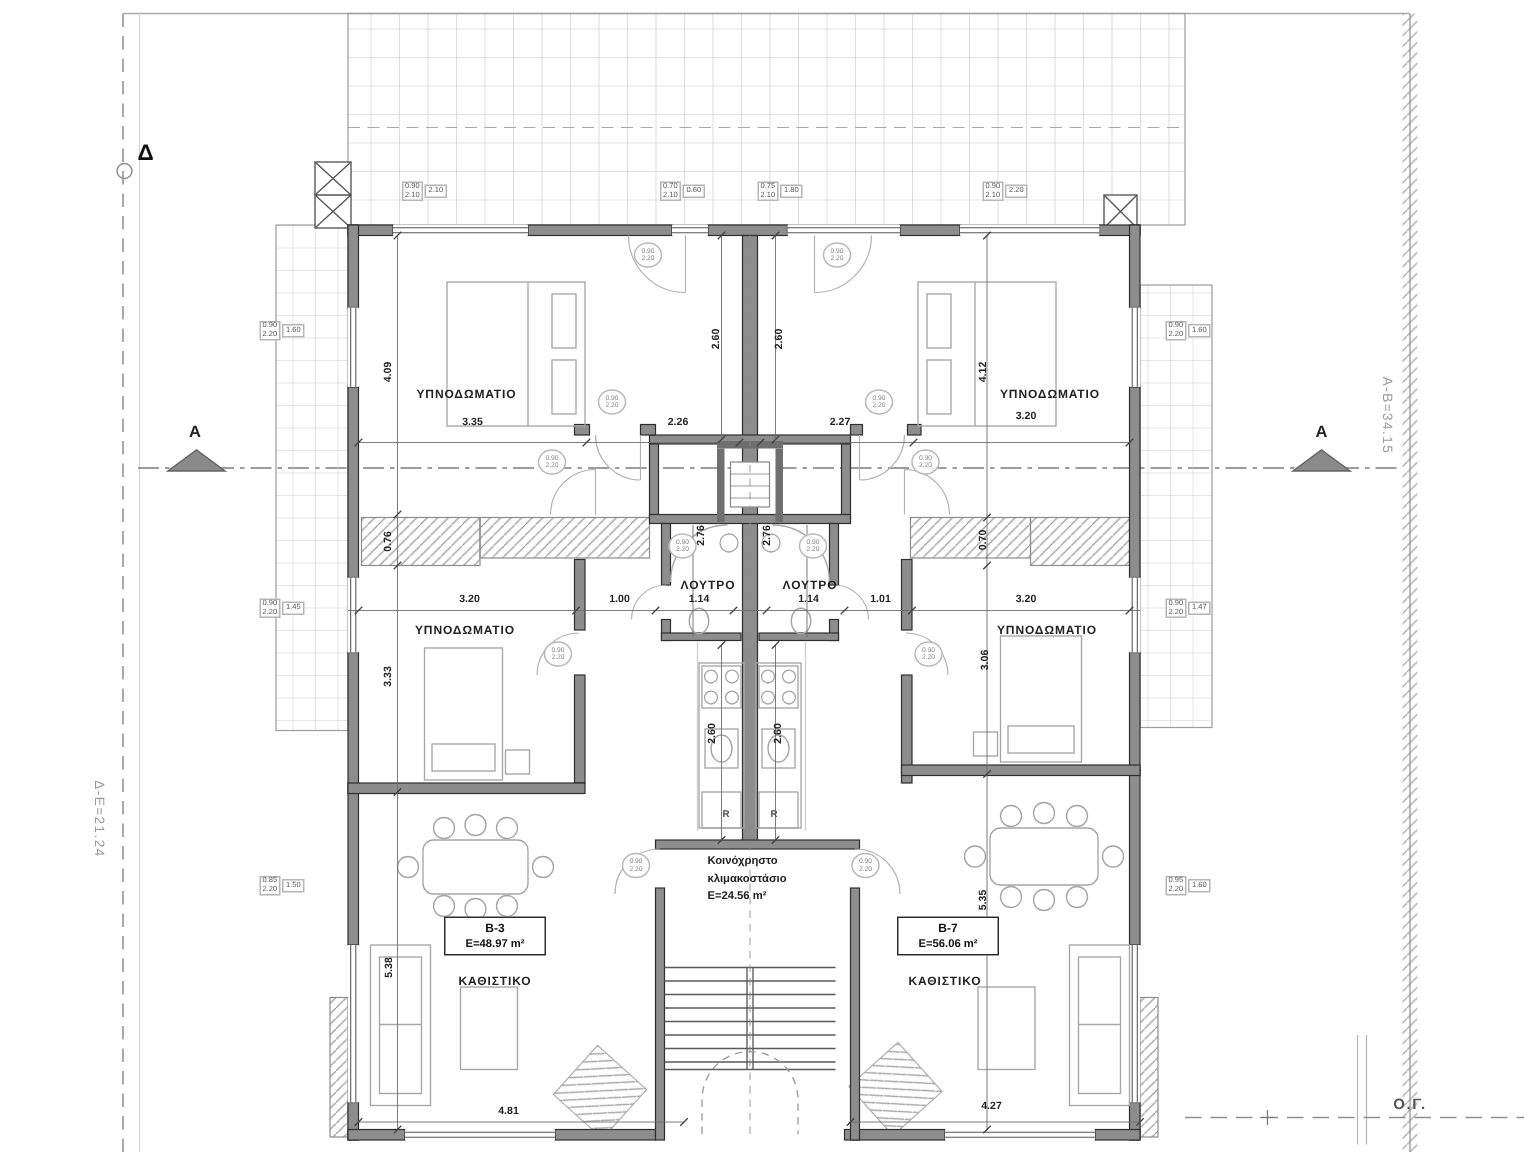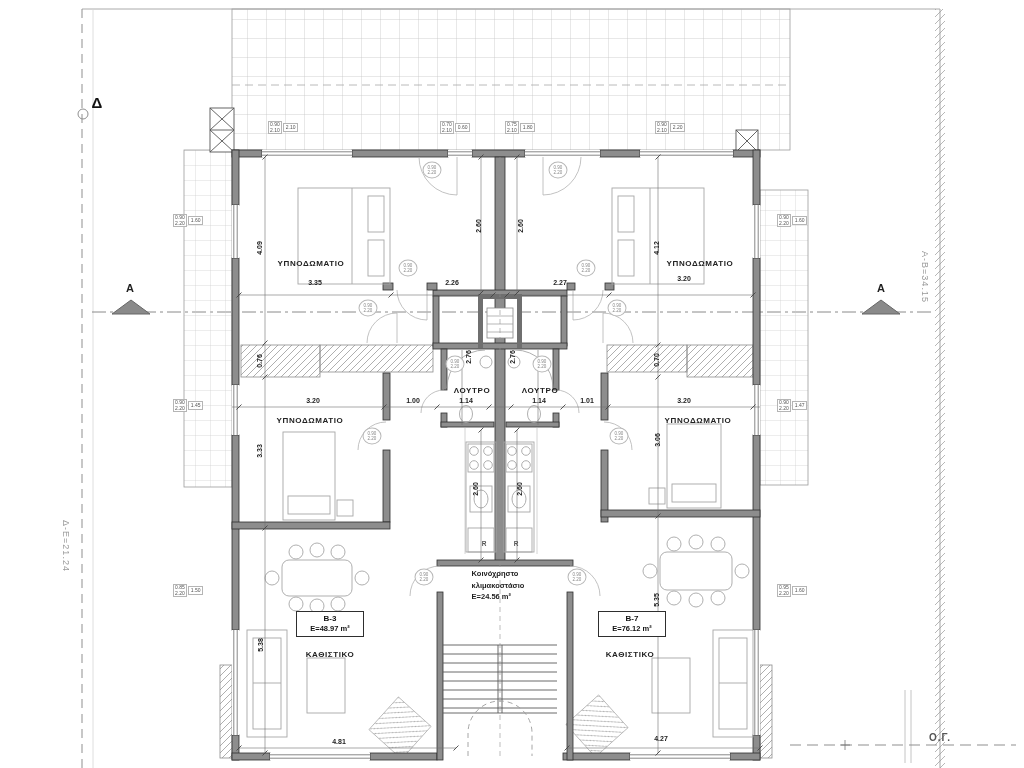--- a/index.html
+++ b/index.html
@@ -347,21 +347,21 @@
 <div class="lbl room" style="left:630px;top:654px">ΚΑΘΙΣΤΙΚΟ</div>
 <div class="lbl fr" style="left:484px;top:543px">R</div>
 <div class="lbl fr" style="left:516px;top:543px">R</div>
 
 <div class="ubox" style="left:296px;top:611px">
   <span class="un">B-3</span>
   <span class="ua">E=48.97 m²</span>
 </div>
 <div class="ubox" style="left:598px;top:611px">
   <span class="un">B-7</span>
-  <span class="ua">E=76.12 m²</span>
+  <span class="ua">E=56.06 m²</span>
 </div>
 
 <div class="stxt">
   <span>Κοινόχρηστο</span>
   <span>κλιμακοστάσιο</span>
   <span>E=24.56 m²</span>
 </div>
 
 <div class="lbl dim" style="left:315px;top:282px">3.35</div>
 <div class="lbl dim vdim" style="left:259px;top:248px">4.09</div>

